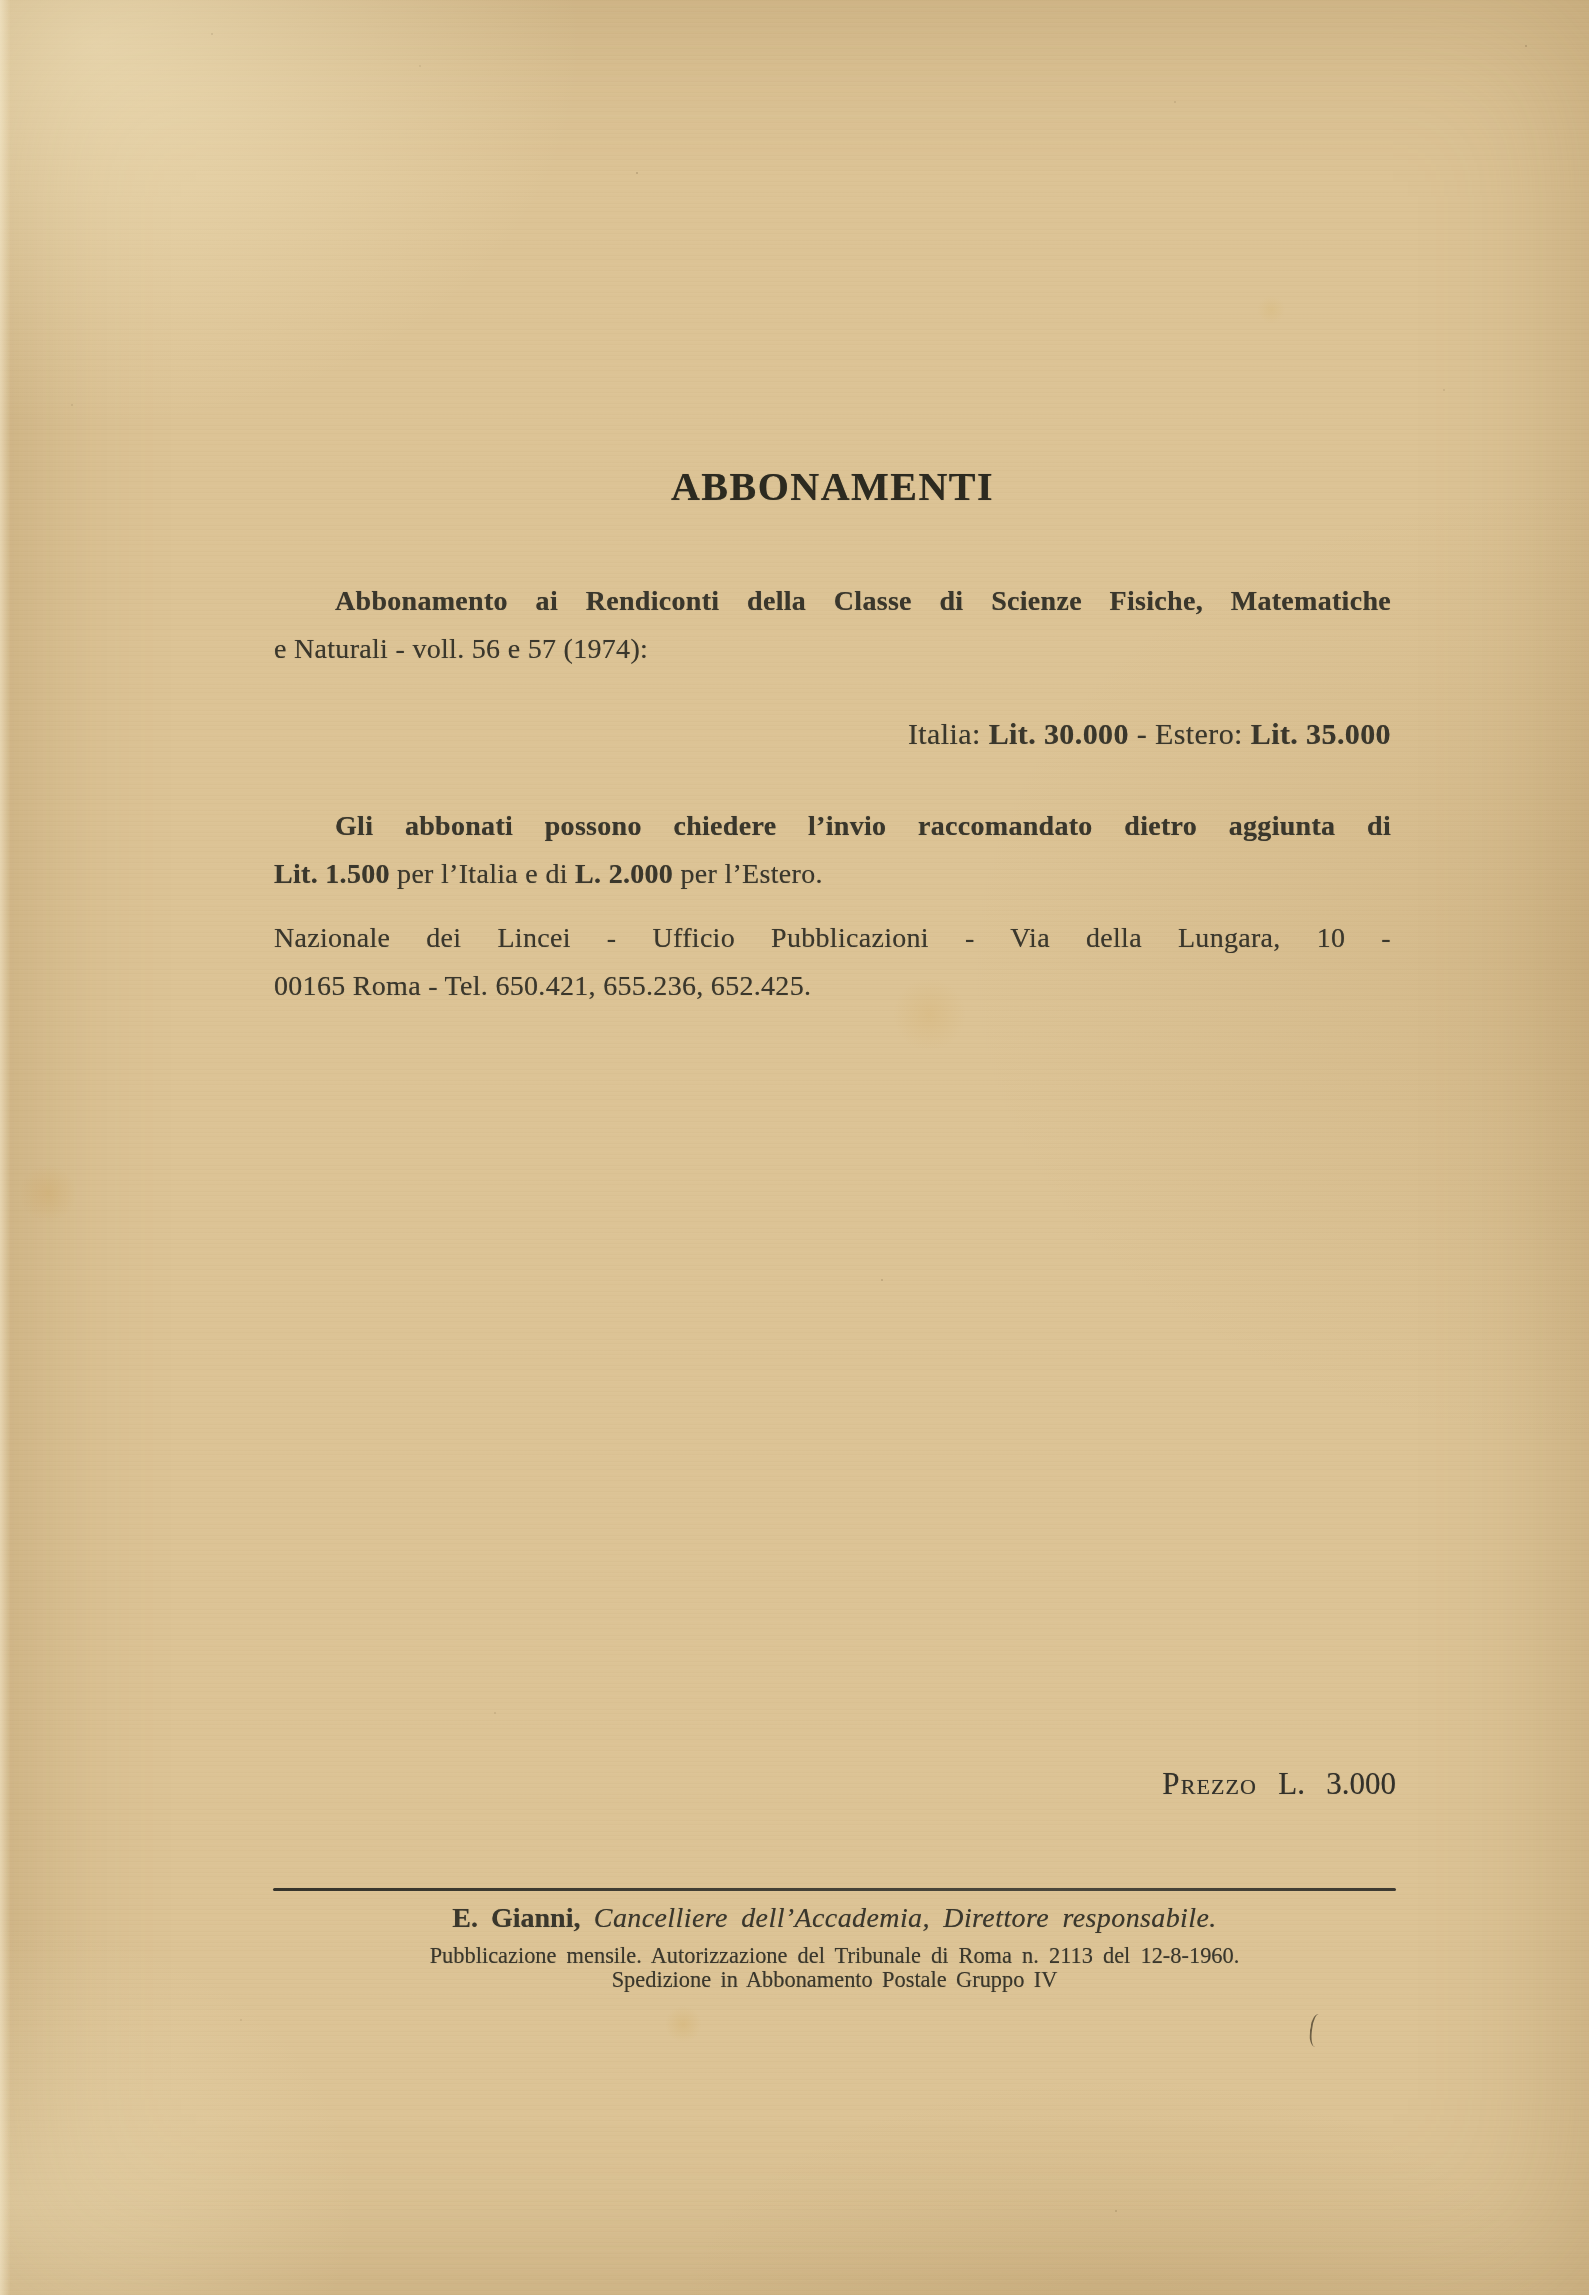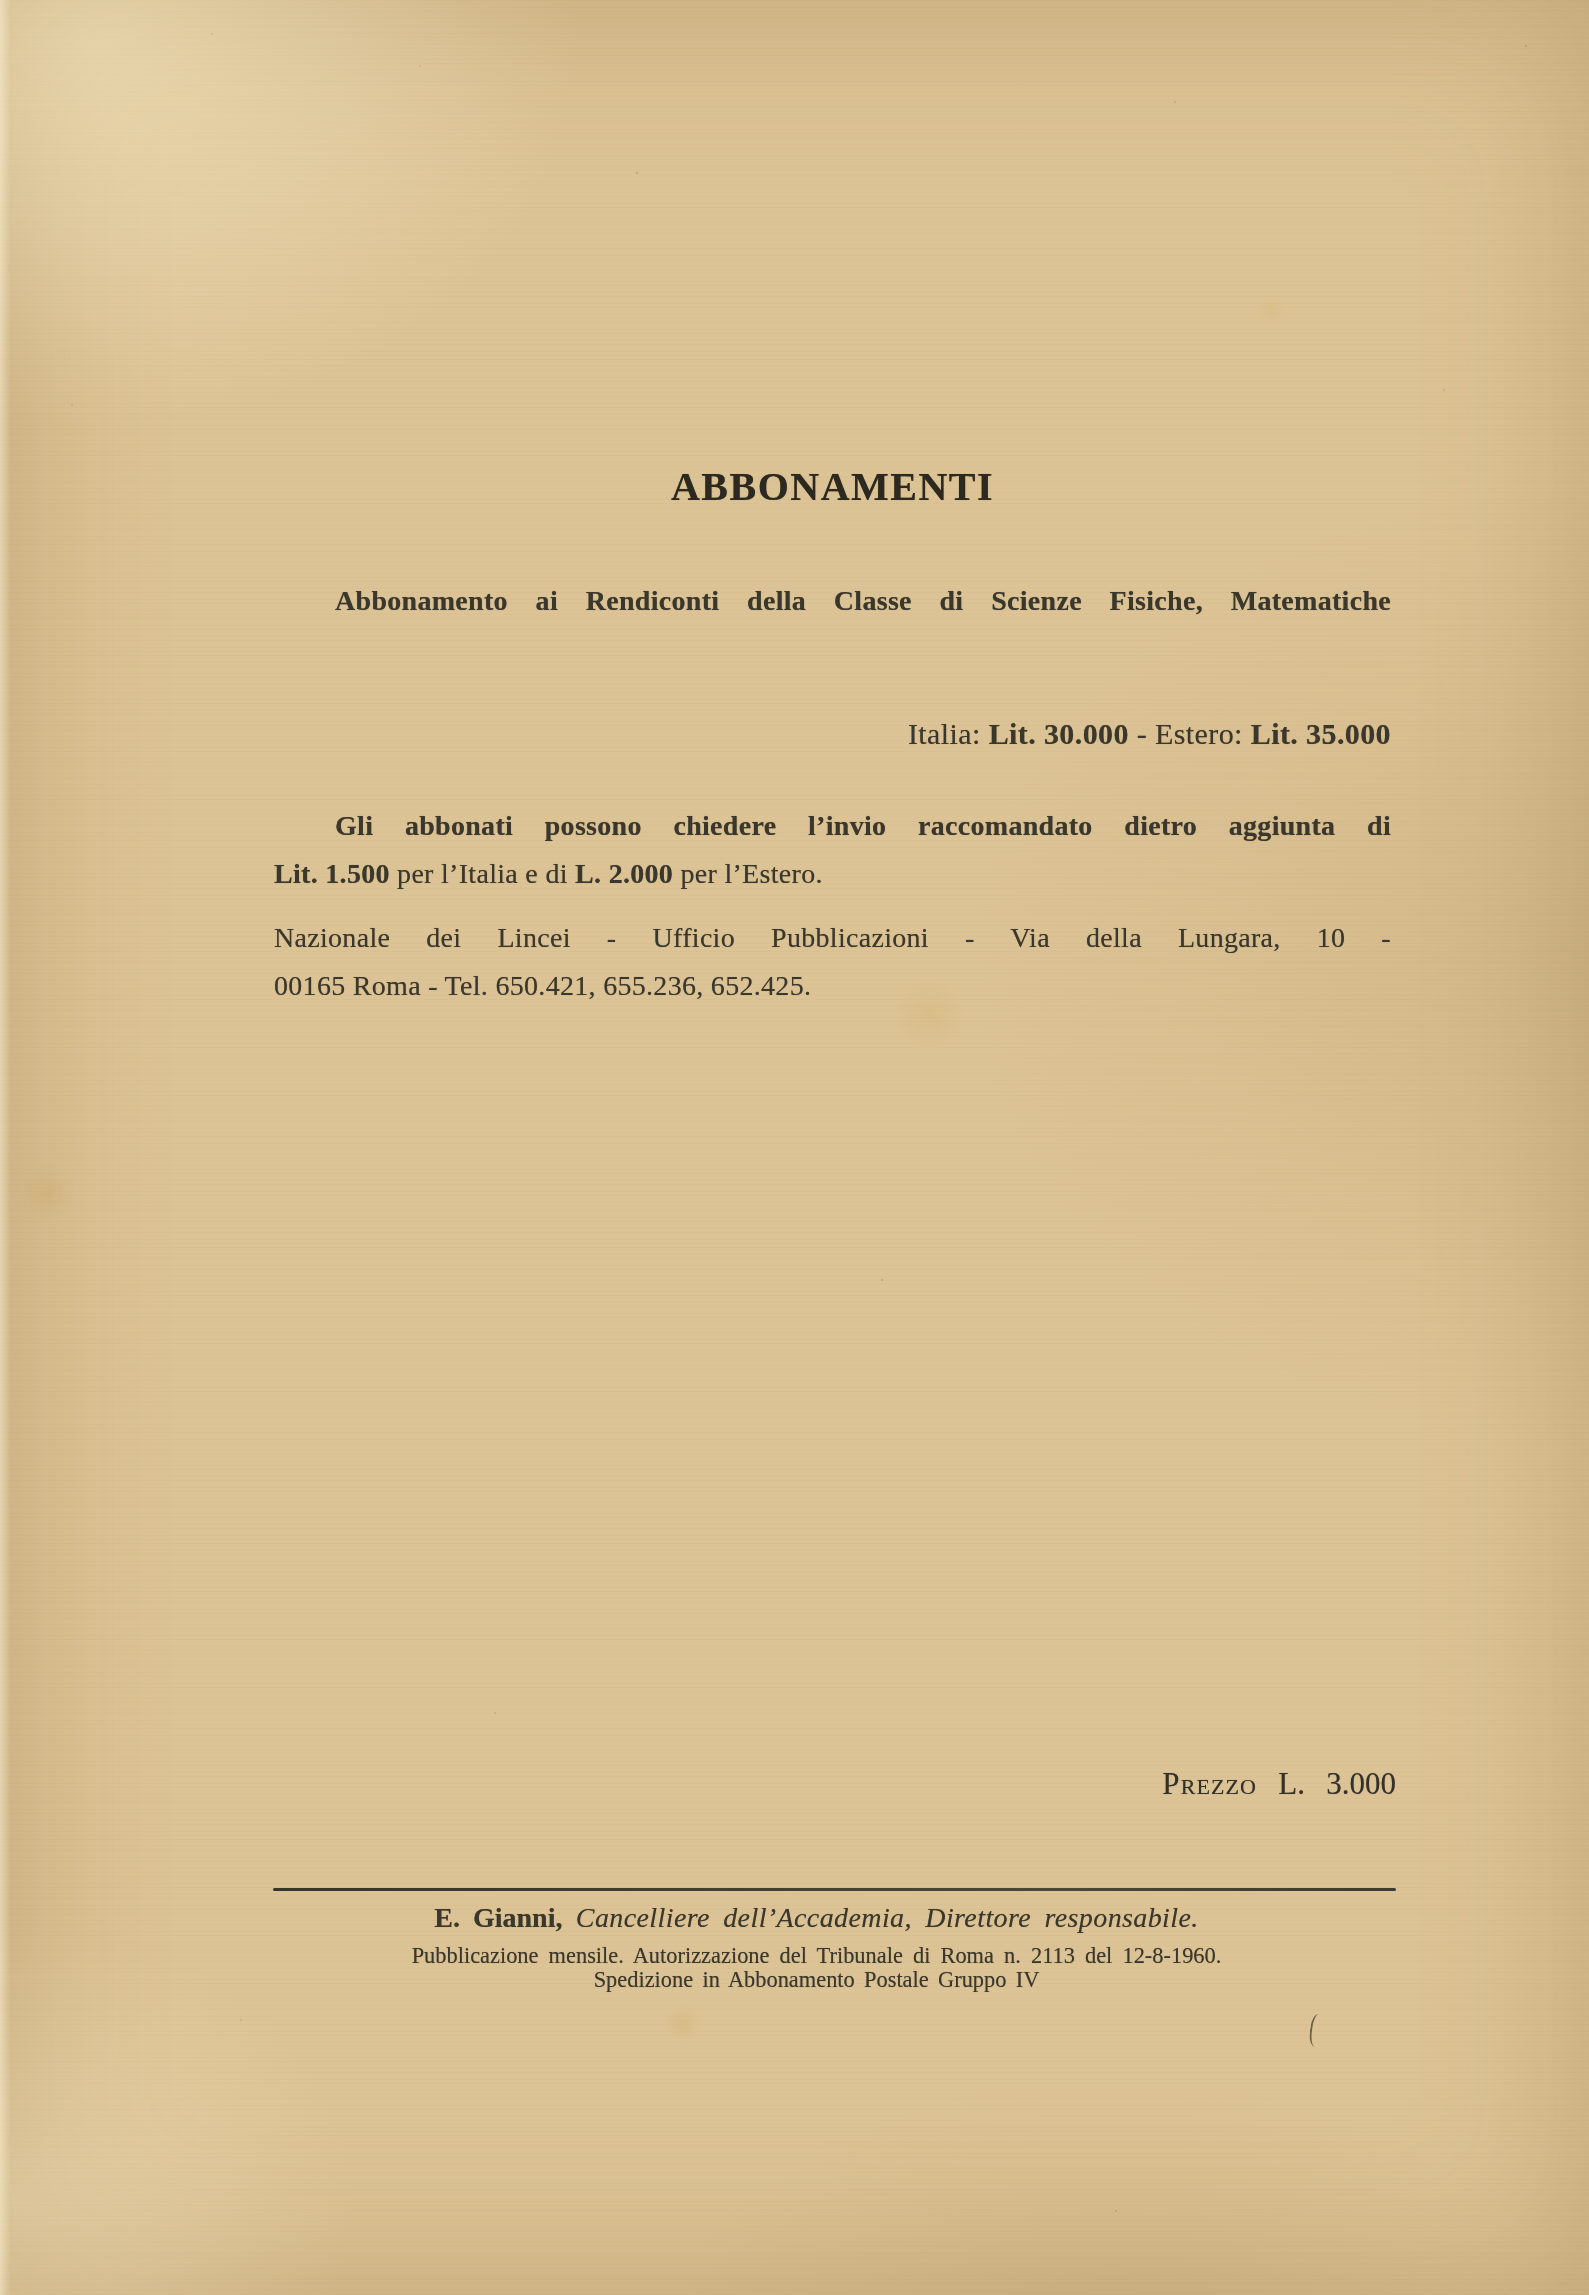--- a/index.html
+++ b/index.html
@@ -59,41 +59,42 @@
   .p3{top:914px;}
 
   .prezzo{position:absolute;top:1763px;right:193px;font-size:31px;line-height:42px;
           word-spacing:13.5px;color:#33312a;text-shadow:0 0 0.7px rgba(51,49,42,0.55);}
   .prezzo .sc{font-variant:small-caps;letter-spacing:1.1px;margin-left:8px;}
 
   .rule{position:absolute;top:1888px;left:273px;width:1123px;height:3px;
         background:linear-gradient(90deg,#36342b,#4a473c 70%,#3d3a31);
         border-radius:1.5px;}
 
-  .footer-line{position:absolute;left:255px;width:1123px;text-align:center;
+  .footer-line{position:absolute;left:273px;width:1123px;text-align:center;
                text-shadow:0 0 0.7px rgba(58,55,44,0.5);}
   .f1{top:1899px;font-size:28px;line-height:37px;word-spacing:6px;}
   .f1 .role{font-style:italic;letter-spacing:0.4px;}
   .f2{top:1941px;font-size:22.4px;line-height:30px;word-spacing:4.5px;}
   .f3{top:1965px;font-size:22.4px;line-height:30px;word-spacing:3.7px;}
 
   .stray{position:absolute;left:1310px;top:2014px;width:12px;height:33px;
          border-left:2.2px solid rgba(72,62,42,0.75);
          border-radius:50% / 45%;transform:rotate(7deg);}
 </style>
 </head>
 <body>
 
 <div class="page">
   <div class="layer">
 
     <h1 class="block title">ABBONAMENTI</h1>
 
     <div class="block p1">
       <span class="line jf indent">Abbonamento ai Rendiconti della Classe di Scienze Fisiche, Matematiche</span>
+      <span class="line">e Naturali - voll. 56 e 57 (1974):</span>
     </div>
 
     <div class="block centerline"><span>Italia: </span><span class="bold">Lit. 30.000</span><span> - Estero: </span><span class="bold">Lit. 35.000</span></div>
 
     <div class="block p2">
       <span class="line jf indent">Gli abbonati possono chiedere l’invio raccomandato dietro aggiunta di</span>
       <span class="line"><span class="bold">Lit. 1.500</span><span> per l’Italia e di </span><span class="bold">L. 2.000</span><span> per l’Estero.</span></span>
     </div>
 
     <div class="block p3">

